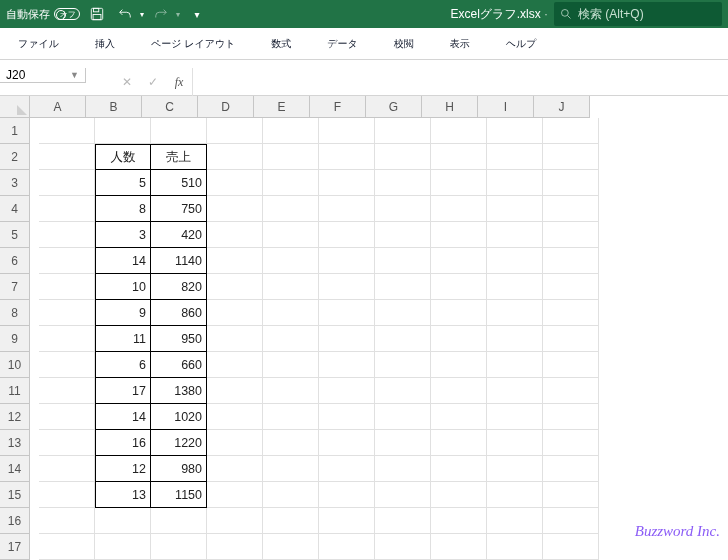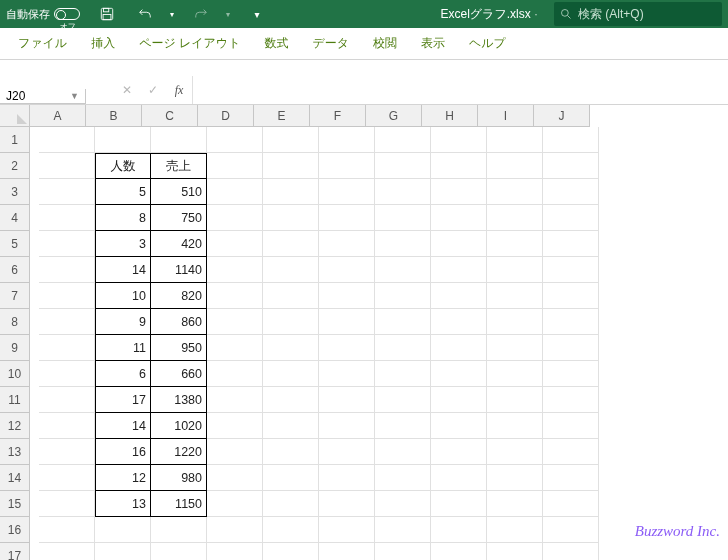--- a/index.html
+++ b/index.html
@@ -1,33 +1,33 @@
 <!DOCTYPE html>
 <html><head>
 <meta charset="utf-8">
 <style>
 * { margin: 0; padding: 0; box-sizing: border-box; font-family: "Meiryo UI", "Yu Gothic UI", sans-serif; }
 body { background: #fff; width: 728px; height: 560px; overflow: hidden; position: relative; font-size: 12px; }
 
-.titlebar { background: #217346; color: #fff; height: 28px; display: flex; align-items: center; padding: 0 6px; gap: 16px; }
+.titlebar { background: #217346; color: #fff; height: 28px; display: flex; align-items: center; padding: 0 6px; gap: 6px; }
 .autosave { display: flex; align-items: center; gap: 4px; font-size: 11px; }
 .toggle { width: 26px; height: 12px; border: 1px solid #fff; border-radius: 6px; position: relative; display: inline-block; }
 .toggle::after { content: ""; width: 8px; height: 8px; border: 1px solid #fff; border-radius: 50%; position: absolute; left: 1px; top: 1px; }
-.toggle-text { font-size: 8px; position: absolute; right: 3px; top: 12px; }
+.toggle-text { font-size: 8px; position: absolute; right: 3px; top: 0px; }
 .t-icon { width: 22px; height: 22px; display: flex; align-items: center; justify-content: center; cursor: pointer; }
 .t-icon svg { stroke: #fff; fill: none; }
 .chev { font-size: 8px; margin-left: -2px; color: #fff; }
 .title-center { flex: 1; text-align: right; font-size: 12px; }
 .searchbox { background: #0e5a34; height: 22px; width: 168px; display: flex; align-items: center; color: #c7e0d1; padding: 12px 6px; gap: 6px; border-radius: 2px; }
 .searchbox svg { stroke: #c7e0d1; fill: none; }
 
-.ribbon-tabs { height: 32px; background: #fff; border-bottom: 1px solid #d4d4d4; display: flex; align-items: center; gap: 0; padding: 0 6px; font-size: 12px; color: #4d7c0f; }
+.ribbon-tabs { height: 32px; background: #fff; border-bottom: 1px solid #d4d4d4; display: flex; align-items: center; gap: 12px; padding: 0 6px; font-size: 10px; color: #0f172a; }
 .ribbon-tabs .tab { padding: 6px 12px; cursor: pointer; }
 
-.formula-row { height: 28px; border-bottom: 1px solid #d4d4d4; margin-top: 17px; display: flex; align-items: flex-end; }
+.formula-row { height: 28px; border-bottom: 1px solid #d4d4d4; margin-top: 8px; display: flex; align-items: flex-start; }
 .namebox { width: 86px; border: 1px solid #c8c8c8; border-top: none; border-left: none; display: flex; align-items: center; padding: 0 6px; justify-content: space-between; background: #fff; }
 .namebox input { border: none; width: 50px; font-size: 12px; outline: none; }
 .fx-tools { display: flex; align-items: center; border-right: 1px solid #e0e0e0; }
 .fx-btn { width: 26px; height: 28px; display: flex; align-items: center; justify-content: center; color: #b8b8b8; cursor: pointer; }
 .fx-btn.dark { color: #555; font-style: italic; font-family: serif; }
 .formula-input { flex: 1; border: none; padding: 0 6px; font-size: 12px; outline: none; }
 
 .sheet { position: relative; }
 .corner { position: absolute; left: 0; top: 0; width: 30px; height: 22px; background: #f0f0f0; border-right: 1px solid #c6c6c6; border-bottom: 1px solid #c6c6c6; }
 .corner::after { content: ""; position: absolute; right: 2px; bottom: 2px; border-left: 10px solid #d0d0d0; border-top: 10px solid transparent; }

